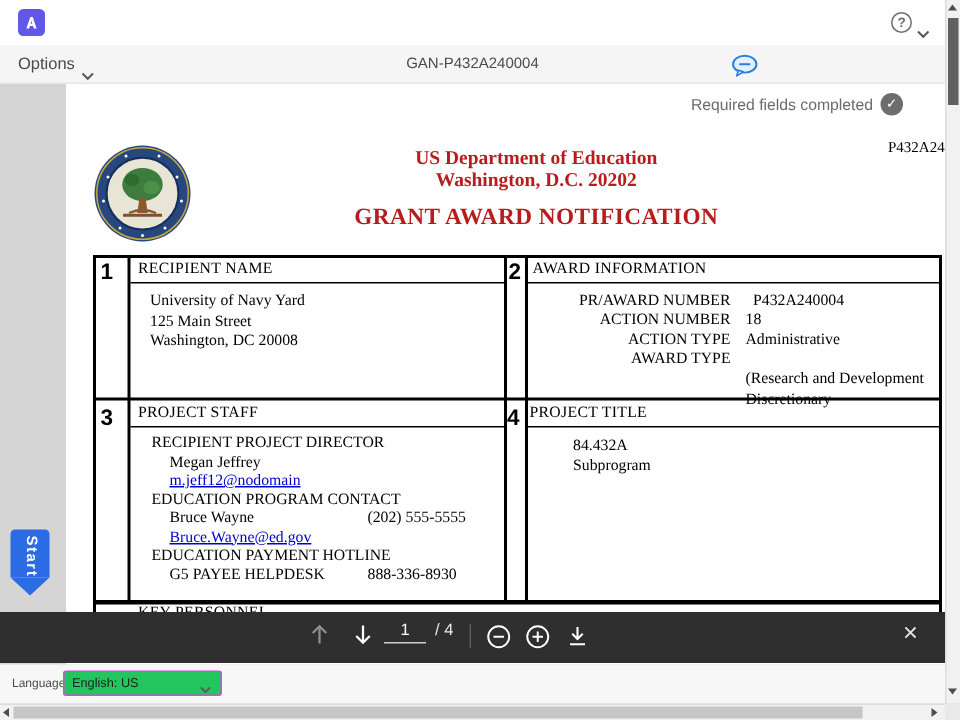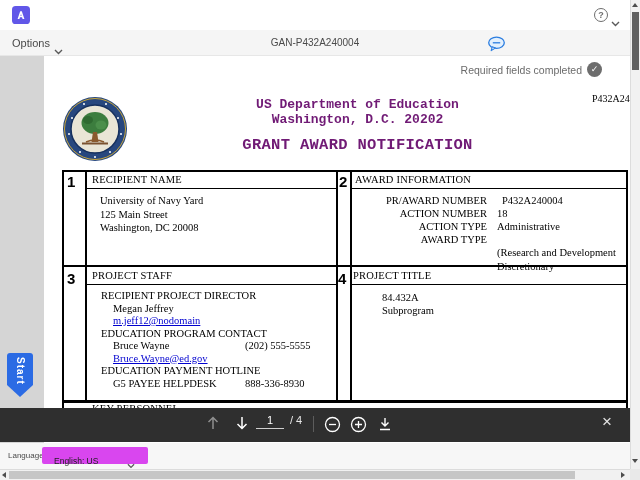--- a/index.html
+++ b/index.html
@@ -14,38 +14,38 @@
   .optionsbar{left:0;top:30px;width:630px;height:26px;background:#f5f5f5;border-bottom:1px solid #e7e7e7;box-sizing:border-box;}
   .options-label{left:12px;top:37px;font-size:11px;color:#4a4a4a;}
   .doc-id{left:0;top:37px;width:630px;text-align:center;font-size:10px;color:#4a4a4a;}
   .chev{stroke:#5a5a5a;stroke-width:1.4;fill:none;}
   
   .page{left:44px;top:56px;width:586px;height:387px;background:#fff;}
   .req-status{left:360px;top:64px;width:222px;text-align:right;font-size:10.5px;color:#6b6b6b;}
   .check-circle{left:587px;top:62px;width:15px;height:15px;border-radius:50%;background:#6d6d6d;color:#fff;
                 font-size:9px;text-align:center;line-height:15px;}
   .serif{font-family:"Liberation Serif",serif;font-size:10.5px;color:#000;white-space:nowrap;}
-  .doc-head{font-weight:700;color:#701a75;white-space:nowrap;font-family:Liberation Mono, monospace;}
+  .doc-head{font-weight:700;color:#b91c1c;white-space:nowrap;font-family:Liberation Serif, serif;}
   .rule{background:#000;height:1px;}
   .vline{background:#000;width:1.5px;}
   .boxnum{font-size:15px;font-weight:700;color:#000;font-family:"Liberation Sans",sans-serif;}
   .link{color:#0000cf;text-decoration:underline;cursor:pointer;}
   .lblcol{width:132px;text-align:right;}
   
   .toolbar{left:0;top:408px;width:630px;height:34px;background:#2f2f2f;}
   .ticon{cursor:pointer;}
   .pg-input{left:256px;top:414px;width:28px;text-align:center;color:#fff;font-size:11px;
             border-bottom:1px solid #cfcfcf;padding-bottom:2px;}
   .pg-total{left:290px;top:414px;color:#e8e8e8;font-size:11px;}
   .tb-sep{left:313px;top:416px;width:1px;height:16px;background:#5c5c5c;}
   .close-x{left:602px;top:412px;color:#e3e3e3;font-size:17px;line-height:20px;cursor:pointer;}
   
   .langbar{left:0;top:443px;width:630px;height:26px;background:#f7f7f7;}
   .lang-label{left:8px;top:451px;font-size:8px;color:#4a4a4a;}
-  .lang-select{left:42px;top:447px;width:106px;height:17px;background:#d946ef;border:7px solid #d946ef;
+  .lang-select{left:42px;top:447px;width:106px;height:17px;background:#22c55e;border:1px solid #d946ef;
                border-radius:2px;box-sizing:border-box;font-size:8.5px;color:#222;line-height:15px;
                padding-left:5px;cursor:pointer;}
   .sel-caret{position:absolute;right:6px;top:5px;}
   
   .hscroll{left:0;top:469px;width:630px;height:11px;background:#f1f1f1;border-top:1px solid #dcdcdc;box-sizing:border-box;}
   .hthumb{left:9px;top:471px;width:566px;height:8px;background:#c6c6c6;}
   .vscroll{left:630px;top:0;width:10px;height:469px;background:#f1f1f1;border-left:1px solid #dcdcdc;box-sizing:border-box;}
   .vthumb{left:631.5px;top:12px;width:7px;height:58px;background:#606060;}
   .corner{left:630px;top:469px;width:10px;height:11px;background:#e9e9e9;}
   .tri{width:0;height:0;position:absolute;}

